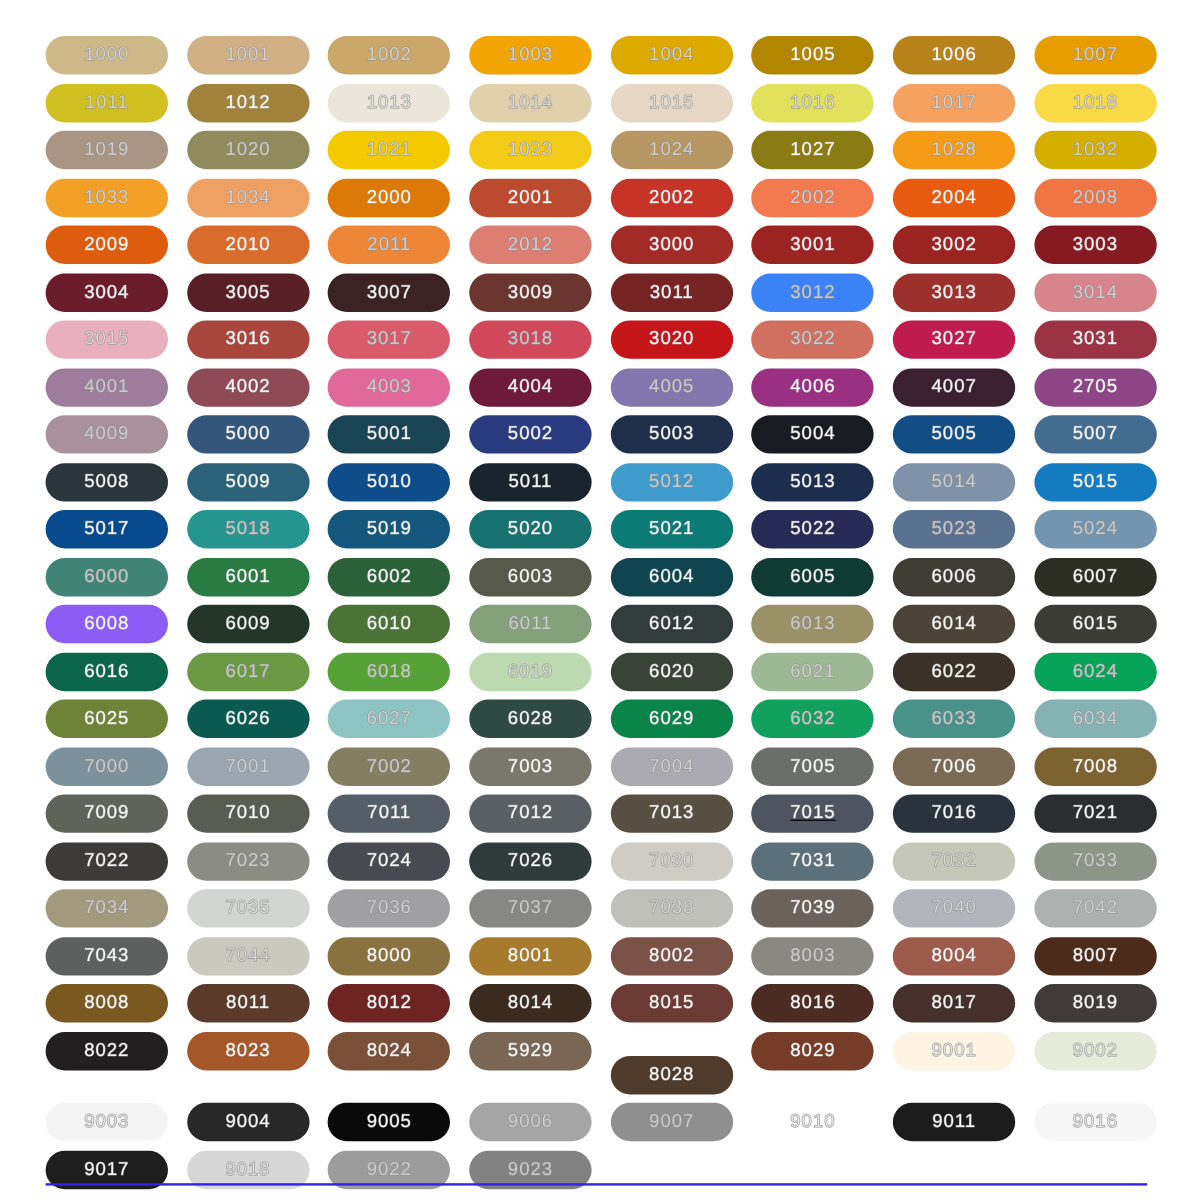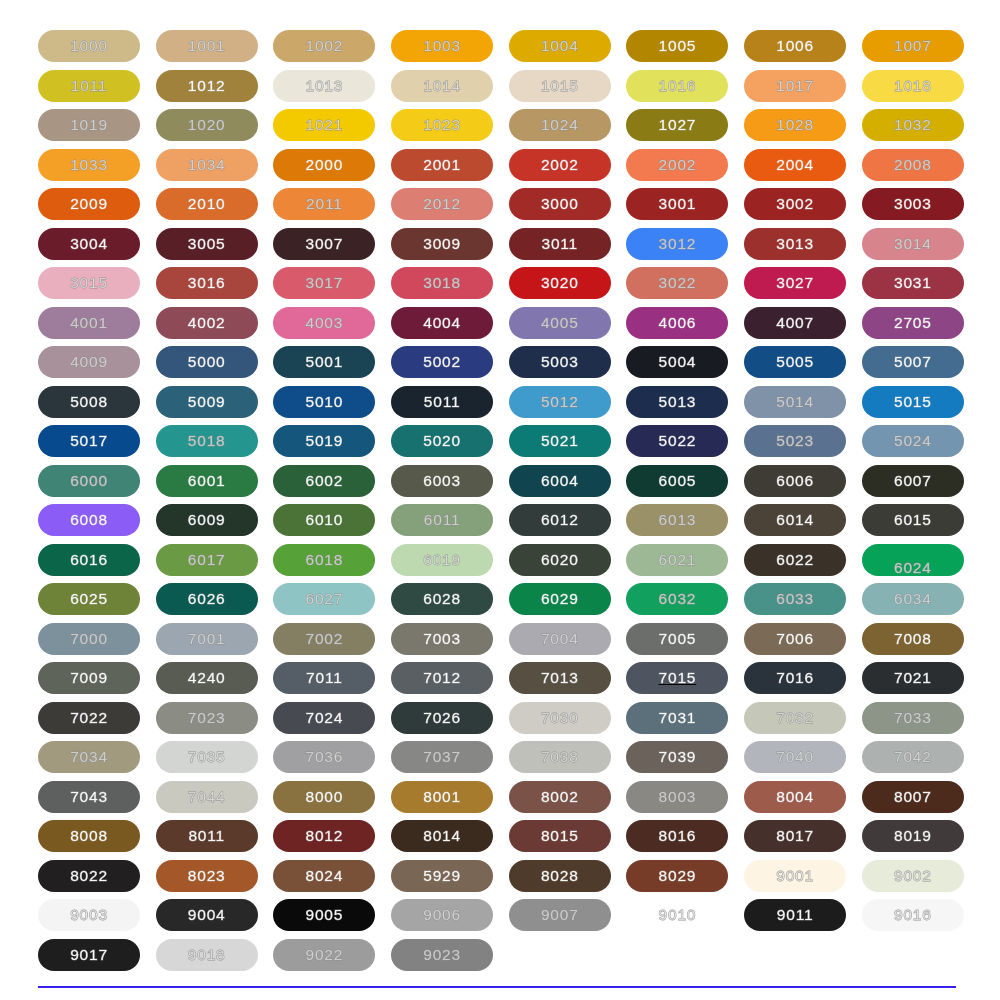--- a/index.html
+++ b/index.html
@@ -404,21 +404,21 @@
       </div>
       <div class="swatch on-dark" style="background: rgb(57, 67, 55);">
         <span class="swatch-label">6020</span>
       </div>
       <div class="swatch on-light" style="background: rgb(157, 184, 148);">
         <span class="swatch-label">6021</span>
       </div>
       <div class="swatch on-dark" style="background: rgb(58, 50, 40);">
         <span class="swatch-label">6022</span>
       </div>
-      <div class="swatch on-light" style="background: rgb(6, 162, 87); align-items: flex-end;">
+      <div class="swatch on-light" style="background: rgb(6, 162, 87);">
         <span class="swatch-label">6024</span>
       </div>
       <div class="swatch on-dark" style="background: rgb(110, 131, 55);">
         <span class="swatch-label">6025</span>
       </div>
       <div class="swatch on-dark" style="background: rgb(10, 90, 82);">
         <span class="swatch-label">6026</span>
       </div>
       <div class="swatch on-light" style="background: rgb(143, 196, 196);">
         <span class="swatch-label">6027</span>
@@ -459,21 +459,21 @@
       <div class="swatch on-dark" style="background: rgb(123, 106, 85);">
         <span class="swatch-label">7006</span>
       </div>
       <div class="swatch on-dark" style="background: rgb(124, 99, 49);">
         <span class="swatch-label">7008</span>
       </div>
       <div class="swatch on-dark" style="background: rgb(94, 100, 89);">
         <span class="swatch-label">7009</span>
       </div>
       <div class="swatch on-dark" style="background: rgb(88, 92, 82);">
-        <span class="swatch-label">4240</span>
+        <span class="swatch-label">7010</span>
       </div>
       <div class="swatch on-dark" style="background: rgb(85, 94, 102);">
         <span class="swatch-label">7011</span>
       </div>
       <div class="swatch on-dark" style="background: rgb(89, 95, 98);">
         <span class="swatch-label">7012</span>
       </div>
       <div class="swatch on-dark" style="background: rgb(87, 79, 66);">
         <span class="swatch-label">7013</span>
       </div>
@@ -587,21 +587,21 @@
       </div>
       <div class="swatch on-dark" style="background: rgb(164, 87, 41);">
         <span class="swatch-label">8023</span>
       </div>
       <div class="swatch on-dark" style="background: rgb(121, 80, 56);">
         <span class="swatch-label">8024</span>
       </div>
       <div class="swatch on-dark" style="background: rgb(122, 102, 84);">
         <span class="swatch-label">5929</span>
       </div>
-      <div class="swatch on-dark" style="background: rgb(78, 59, 43);">
+      <div class="swatch on-dark" style="background: rgb(78, 59, 43); margin-top: 20px;">
         <span class="swatch-label">8028</span>
       </div>
       <div class="swatch on-dark" style="background: rgb(119, 60, 39);">
         <span class="swatch-label">8029</span>
       </div>
       <div class="swatch on-light" style="background: rgb(253, 244, 227);">
         <span class="swatch-label">9001</span>
       </div>
       <div class="swatch on-light" style="background: rgb(231, 235, 218);">
         <span class="swatch-label">9002</span>

